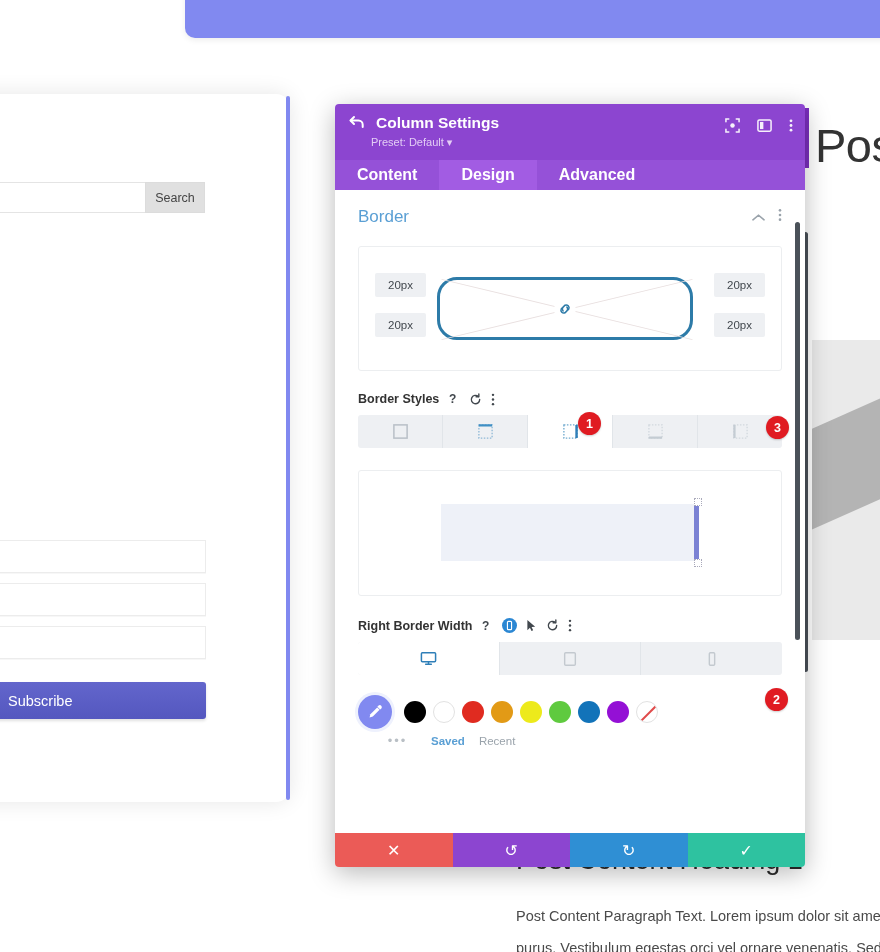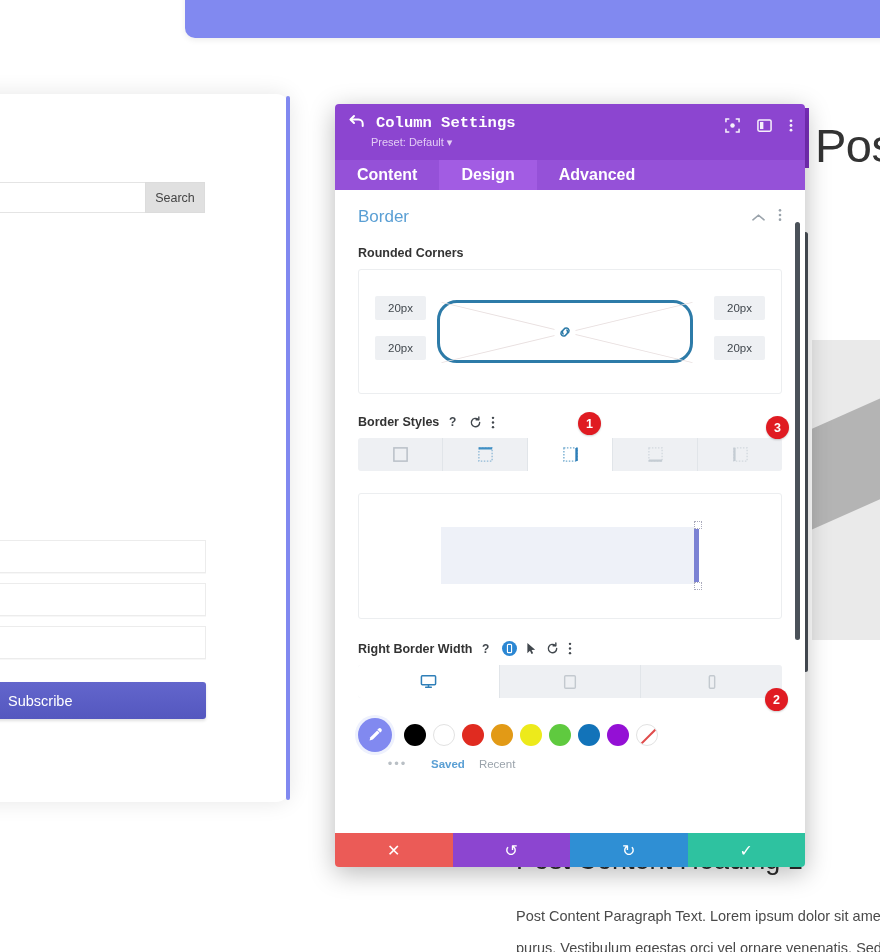--- a/index.html
+++ b/index.html
@@ -179,21 +179,21 @@
   }
 
   .m-header {
     background: #8b3fd4;
     background: #8c45d0;
     height: 56px;
     padding: 10px 14px 0 14px;
     position: relative;
     flex: 0 0 auto;
   }
-  .m-header-row { display: flex; align-items: center; font-family: Liberation Mono, monospace; }
+  .m-header-row { display: flex; align-items: center; }
   .m-back {
     color: #fff;
     font-size: 17px;
     line-height: 1;
     margin-right: 11px;
     cursor: pointer;
   }
   .m-title {
     color: #fff;
     font-size: 15.5px;
@@ -627,21 +627,20 @@
         <span>
           <svg width="4" height="14" viewBox="0 0 4 15">
               <circle cx="2" cy="2.5" r="1.4" fill="#9aa3ab"></circle>
               <circle cx="2" cy="7.5" r="1.4" fill="#9aa3ab"></circle>
               <circle cx="2" cy="12.5" r="1.4" fill="#9aa3ab"></circle>
             </svg>
         </span>
       </div>
     </div>
 
-    <div class="fld-label">Rounded Corners</div>
     <div class="corners-box">
       <div class="corner-val tl">20px</div>
       <div class="corner-val tr">20px</div>
       <div class="corner-val bl">20px</div>
       <div class="corner-val br">20px</div>
       <div class="corner-shape">
         <div class="x1"></div>
         <div class="x2"></div>
         <span class="corner-link">
           <svg width="17" height="17" viewBox="0 0 18 18">

